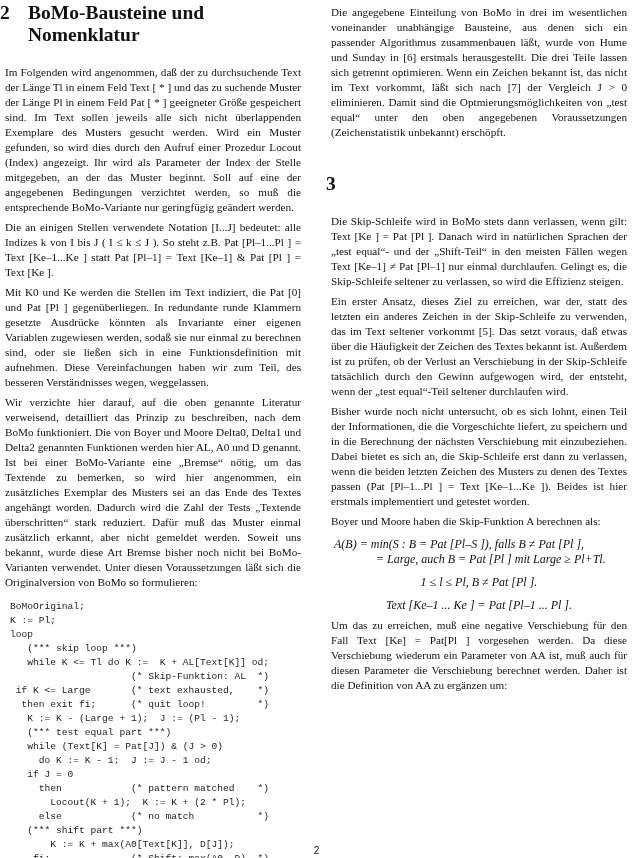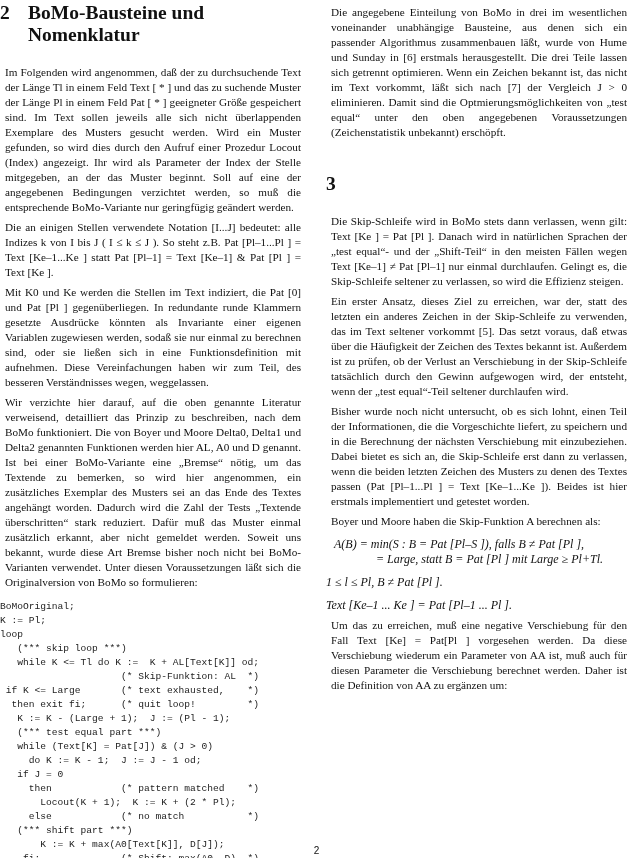--- a/index.html
+++ b/index.html
@@ -7,24 +7,24 @@
   .page { position:absolute; left:0; top:0; width:633px; height:858px; }
   .col { position:absolute; top:0; }
   .col-left { left:0; width:306px; }
   .col-right { left:326px; width:306px; }
   .h2 { font-weight:bold; font-size:19.5px; line-height:22px; margin:2px 0 0 0; display:flex; }
   .h2 .num { width:28px; flex:0 0 auto; }
   .h2 .txt { flex:1 1 auto; }
   p { margin:5px; font-size:11.2px; line-height:15px; text-align:justify; hyphens:manual; }
   .sp-after-h { height:14px; }
   pre.code { margin:10px 0 0 0; font-family:"Liberation Mono", "DejaVu Sans Mono", monospace; font-size:9.6px; line-height:14px; color:#222; white-space:pre; }
-  .code-line { display:block; }
+  .code-line { display:block;margin-left:10px; }
   .formula { font-size:12px; line-height:15px; margin:8px 0 8px 0; }
   .formula .row { display:block; white-space:nowrap; }
-  .center { }
+  .center { text-align:center; }
   .page-number { position:absolute; top:845px; left:0; width:633px; text-align:center; font-family:"Liberation Sans", sans-serif; font-size:10px; }
 </style>
 </head>
 <body>
 
 <div class="page">
 
   <div class="col col-left">
     <div class="h2">
       <span class="num">2</span>
@@ -47,21 +47,21 @@
       </span>
     </div>
     <div class="sp-after-h"></div>
     <p>Die Skip-Schleife wird in BoMo stets dann verlassen, wenn gilt: Text [Ke ] = Pat [Pl ]. Danach wird in natürlichen Sprachen der „test equal“- und der „Shift-Teil“ in den meisten Fällen wegen Text [Ke–1] ≠ Pat [Pl–1] nur einmal durchlaufen. Gelingt es, die Skip-Schleife seltener zu verlassen, so wird die Effizienz steigen.</p>
     <p>Ein erster Ansatz, dieses Ziel zu erreichen, war der, statt des letzten ein anderes Zeichen in der Skip-Schleife zu verwenden, das im Text seltener vorkommt [5]. Das setzt voraus, daß etwas über die Häufigkeit der Zeichen des Textes bekannt ist. Außerdem ist zu prüfen, ob der Verlust an Verschiebung in der Skip-Schleife tatsächlich durch den Gewinn aufgewogen wird, der entsteht, wenn der „test equal“-Teil seltener durchlaufen wird.</p>
     <p>Bisher wurde noch nicht untersucht, ob es sich lohnt, einen Teil der Informationen, die die Vorgeschichte liefert, zu speichern und in die Berechnung der nächsten Verschiebung mit einzubeziehen. Dabei bietet es sich an, die Skip-Schleife erst dann zu verlassen, wenn die beiden letzten Zeichen des Musters zu denen des Textes passen (Pat [Pl–1...Pl ] = Text [Ke–1...Ke ]). Beides ist hier erstmals implementiert und getestet worden.</p>
     <p>Boyer und Moore haben die Skip-Funktion A berechnen als:</p>
 
     <div class="formula" style="padding-left:8px; font-style:italic;">
       <span class="row">A(B) =  min(S : B = Pat [Pl–S ]),  falls B ≠ Pat [Pl ],</span>
-      <span class="row" style="padding-left:42px">= Large,  statt B = Pat [Pl ]  mit Large ≥ Pl+Tl.</span>
+      <span class="row" style="padding-left:42px">= Large,  auch B = Pat [Pl ]  mit Large ≥ Pl+Tl.</span>
     </div>
 
 
     <div class="formula" style="font-style:italic;">
       <span class="row center">1 ≤ l ≤ Pl,  B ≠ Pat [Pl ].</span>
     </div>
 
 
     <div class="formula center" style="font-style:italic; margin:6px 0 2px 0;">Text [Ke–1 ... Ke ] = Pat [Pl–1 ... Pl ].</div>
 

